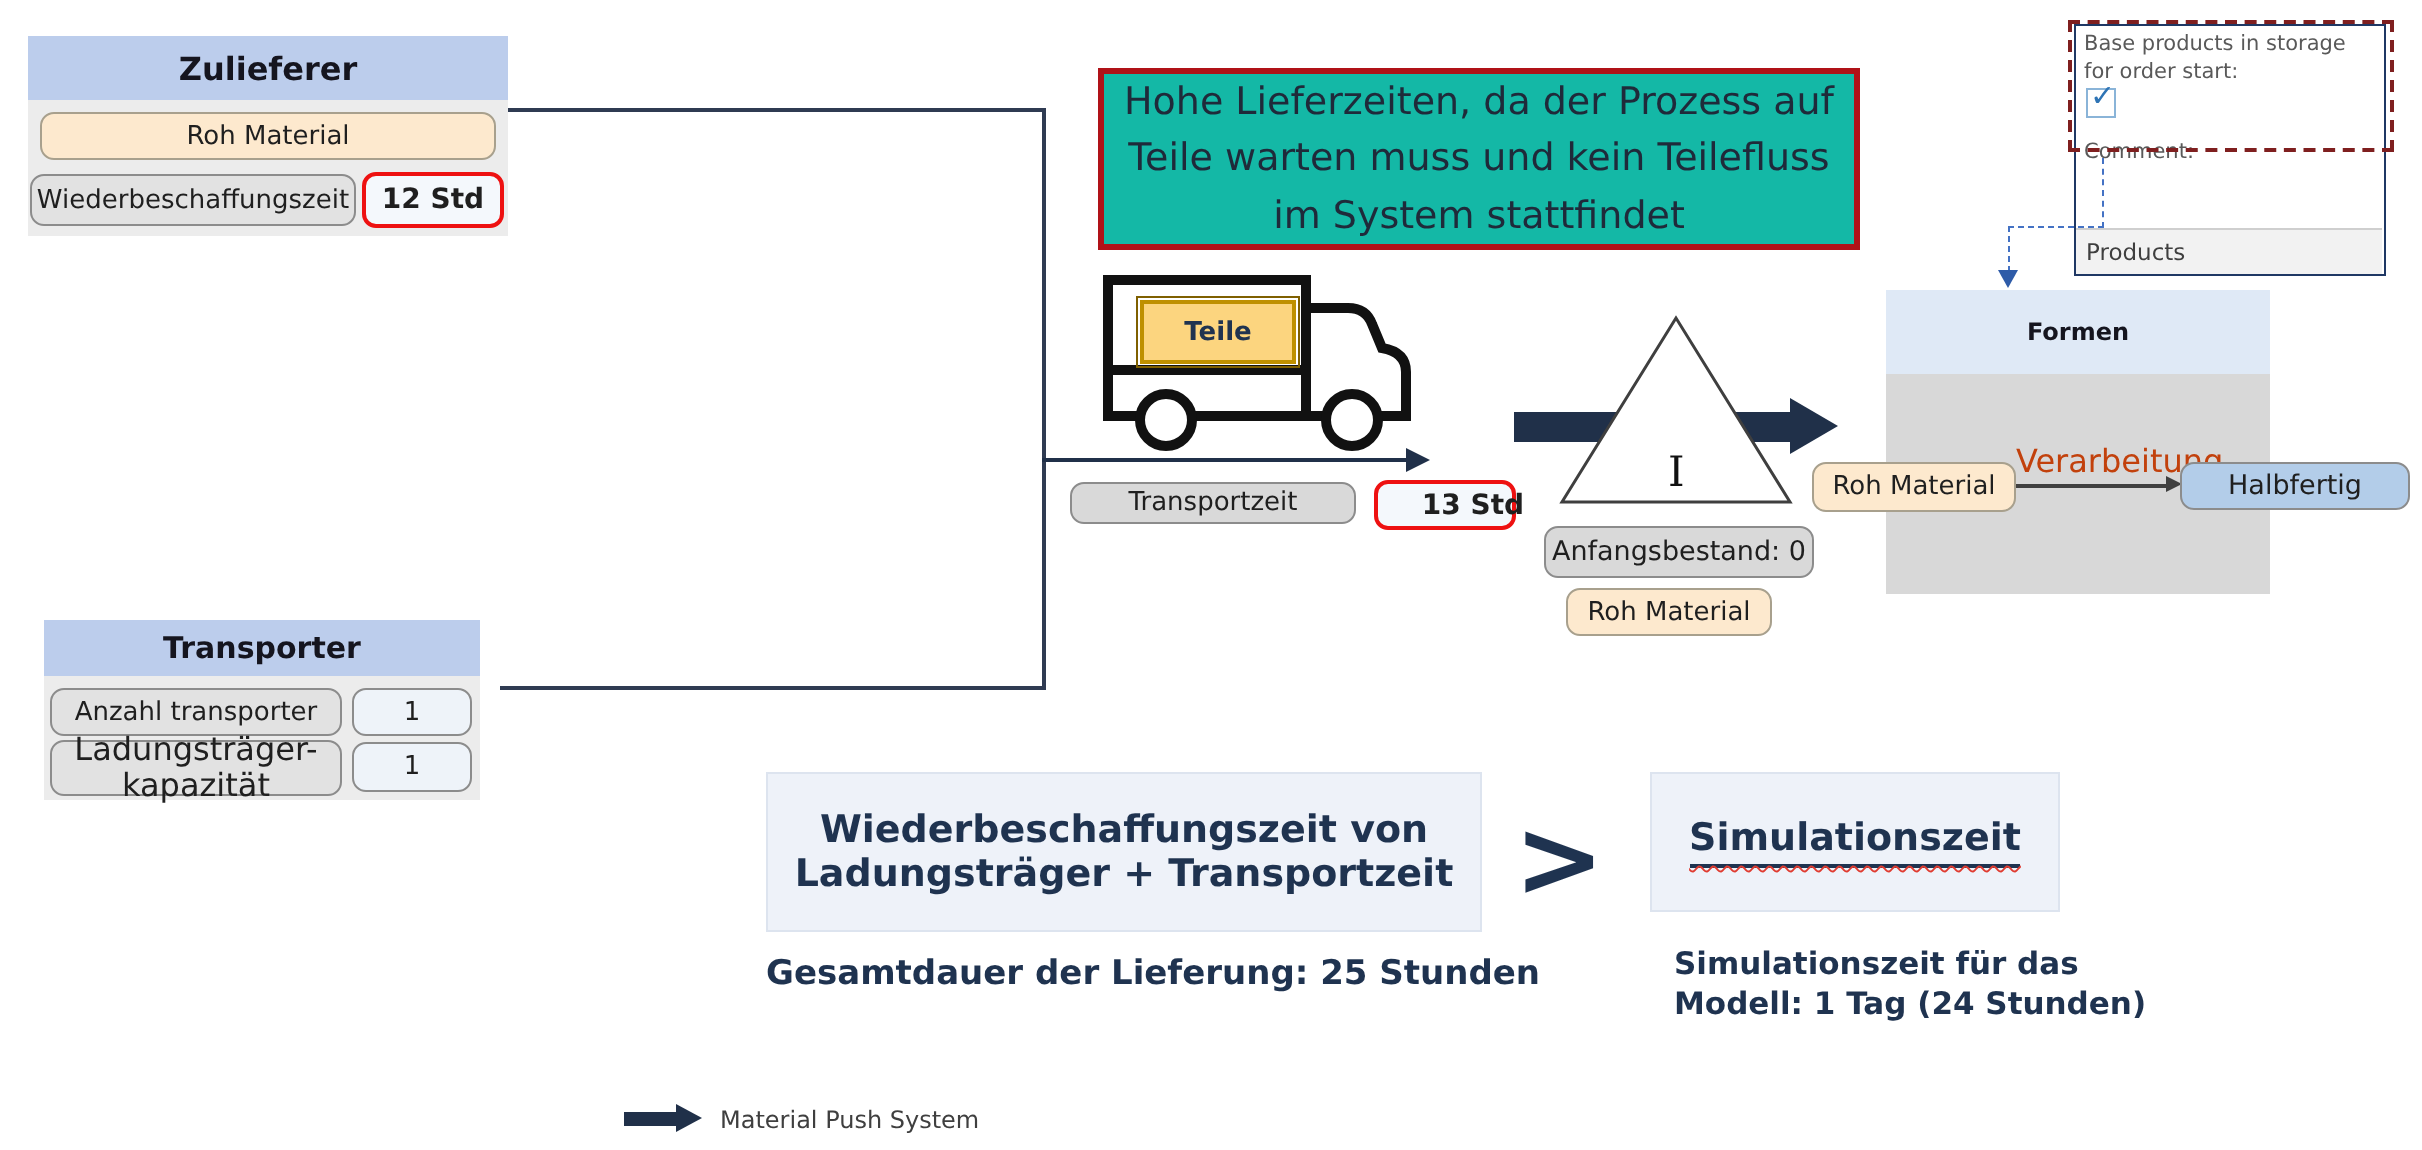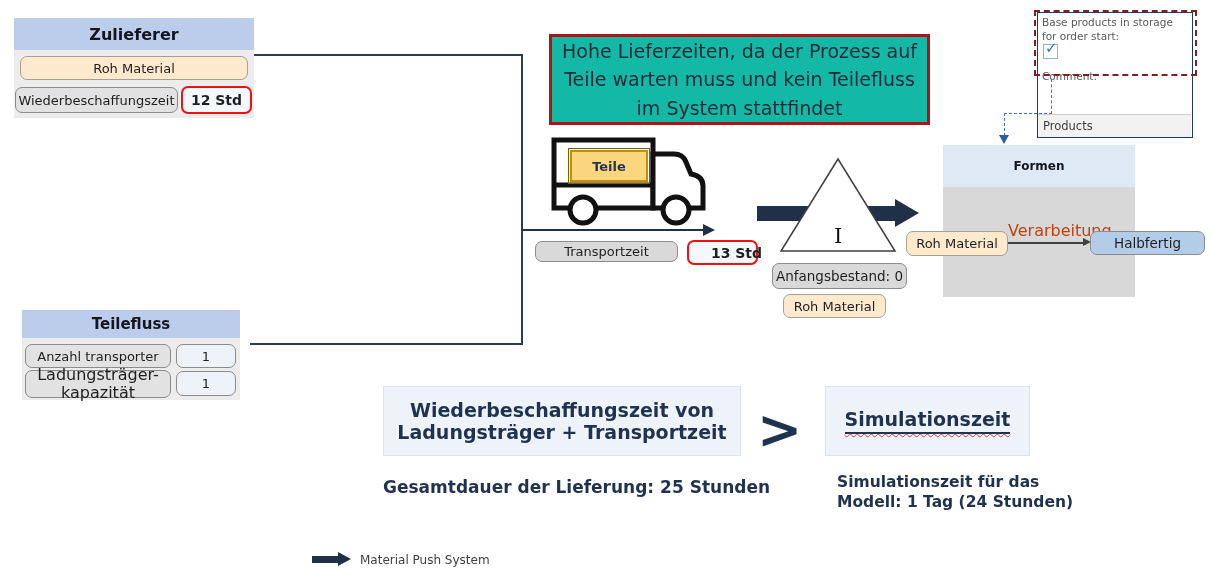--- a/index.html
+++ b/index.html
@@ -97,21 +97,21 @@
   <div class="abs arrowhead-r" style="left:703px; top:224px;"></div>
 
   <div class="abs panel" style="left:14px; top:18px; width:240px; height:100px;">
     <div class="panel-header" style="height:32px; font-size:16px;">Zulieferer</div>
     <div class="abs pill peach" style="left:6px; top:38px; width:228px; height:24px;">Roh Material</div>
     <div class="abs pill gray" style="left:1px; top:69px; width:163px; height:26px; background:#e2e2e2;">Wiederbeschaffungszeit</div>
     <div class="abs pill redval" style="left:167px; top:68px; width:71px; height:28px;">12 Std</div>
   </div>
 
   <div class="abs panel" style="left:22px; top:310px; width:218px; height:90px;">
-    <div class="panel-header" style="height:28px; font-size:15px;">Teilefluss</div>
+    <div class="panel-header" style="height:28px; font-size:15px;">Transporter</div>
     <div class="abs pill gray" style="left:3px; top:34px; width:146px; height:24px; background:#e2e2e2;">Anzahl transporter</div>
     <div class="abs pill light" style="left:154px; top:34px; width:60px; height:24px;">1</div>
     <div class="abs pill gray wrap" style="left:3px; top:60px; width:146px; height:28px; background:#e2e2e2;">Ladungsträger-kapazität</div>
     <div class="abs pill light" style="left:154px; top:61px; width:60px; height:25px;">1</div>
   </div>
 
   <div class="abs" id="warning-box" style="left:549px; top:34px; width:381px; height:91px;">
     <div class="txt">Hohe Lieferzeiten, da der Prozess auf Teile warten muss und kein Teilefluss im System stattfindet</div>
   </div>
 
@@ -157,21 +157,21 @@
     <div class="abs" style="left:0; top:70px; width:153px; height:33px; background:#ffffff;"></div>
     <div class="abs" id="products-band" style="left:0; bottom:0; width:153px; height:23px;">Products</div>
     <div class="abs" id="props-reddash" style="left:-4px; top:-3px; width:163px; height:66px;"></div>
   </div>
 
   <div class="abs bluedash-v" style="left:1051px; top:79px; height:35px;"></div>
   <div class="abs bluedash-h" style="left:1004px; top:113px; width:48px;"></div>
   <div class="abs bluedash-v" style="left:1004px; top:113px; height:23px;"></div>
   <div class="abs bluedash-head" style="left:999px; top:135px;"></div>
 
-  <div class="abs cmp-box" style="left:383px; top:386px; width:358px; height:70px;">
+  <div class="abs cmp-box" style="left:383px; top:386px; width:358px; height:80px;">
     <div class="line">Wiederbeschaffungszeit von</div>
     <div class="line">Ladungsträger + Transportzeit</div>
   </div>
   <div class="abs" id="cmp-operator" style="left:757px; top:403px;">&gt;</div>
   <div class="abs cmp-box" style="left:825px; top:386px; width:205px; height:70px;">
     <span id="sim-title">Simulationszeit</span>
   </div>
   <div class="abs cmp-caption" style="left:383px; top:477px; width:358px;">Gesamtdauer der Lieferung: 25 Stunden</div>
   <div class="abs" id="cmp-caption-right" style="left:837px; top:472px; width:260px;">
     <div>Simulationszeit für das</div>

